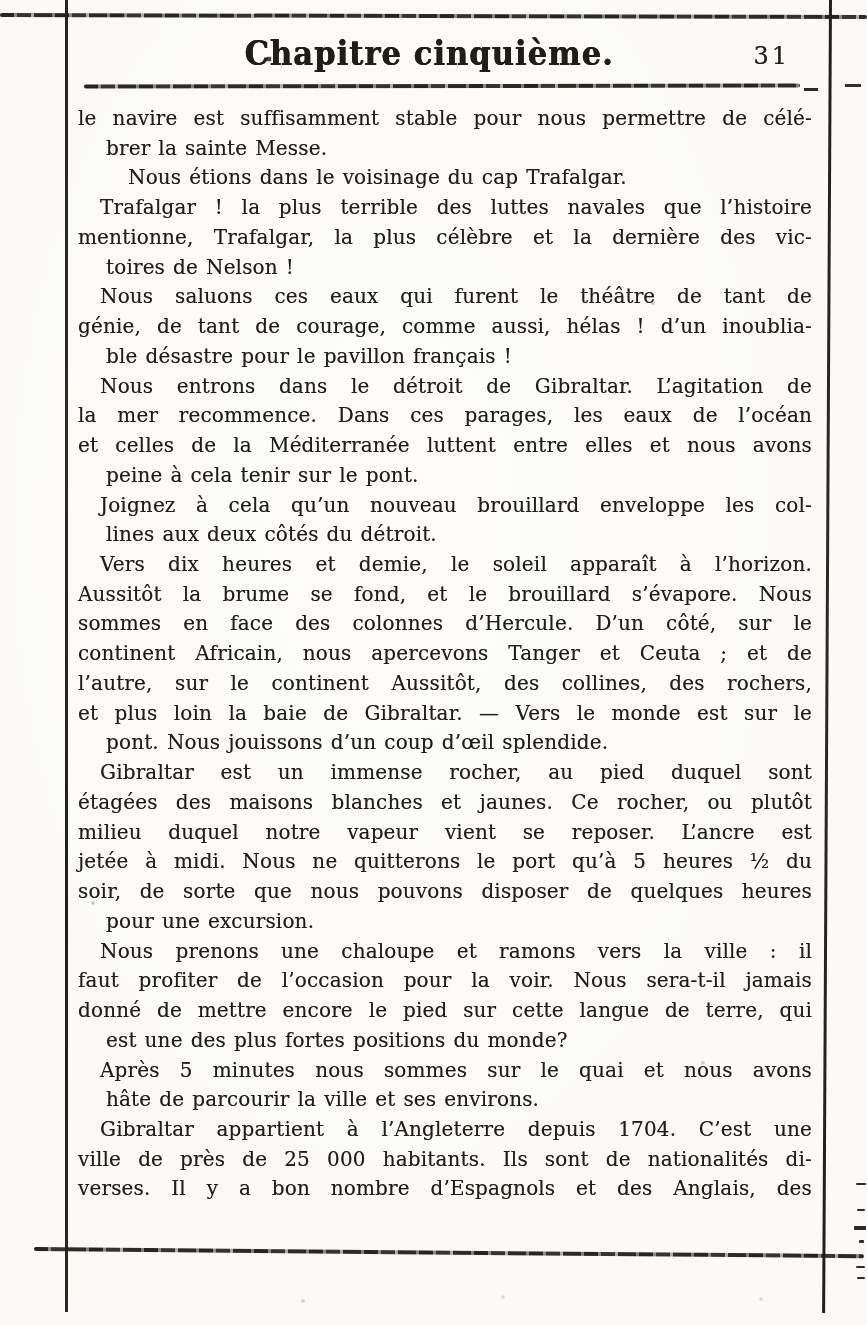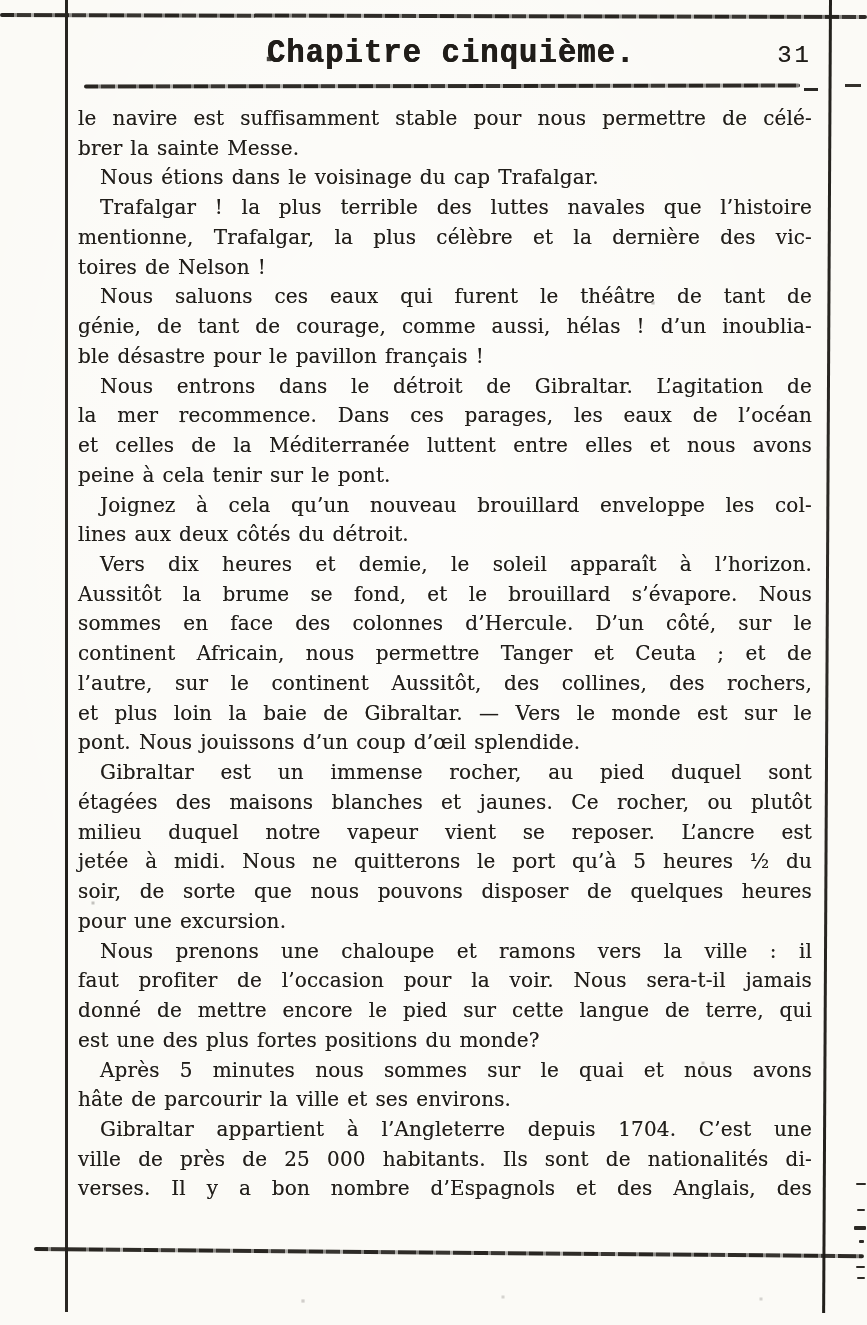--- a/index.html
+++ b/index.html
@@ -34,21 +34,21 @@
   }
   .rule-top    { position:absolute; left:0;   top:14px;   width:867px; height:4px;  transform:rotate(.12deg); }
   .rule-bottom { position:absolute; left:34px; top:1247px; width:830px; height:4px; transform:rotate(.5deg); transform-origin:left center; }
   .border-left  { position:absolute; left:65px;  top:0; width:2.6px; height:1312px;
                   background:linear-gradient(180deg,#262420,#2e2b27 35%,#201e1a 70%,#2a2723); }
   .border-right { position:absolute; left:829px; top:0; width:3px;   height:1313px;
                   background:linear-gradient(180deg,#22201c,#2d2a26 45%,#211f1b);
                   transform:rotate(.3deg); transform-origin:top center; }
 
   
-  .header { position:absolute; left:84px; top:34px; width:734px; height:50px;font-family:Liberation Mono, monospace; }
+  .header { position:absolute; left:62px; top:34px; width:734px; height:50px; }
   .title {
     text-align:center;
     font-size:32px; font-weight:bold;
     letter-spacing:1px;
     transform:scale(.96,1.06);
     text-shadow:.5px 0 0 currentColor, 0 0 .5px rgba(32,29,25,.7);
   }
   .pagenum { position:absolute; right:6px; top:8px; font-size:24px; letter-spacing:3px;
              text-shadow:0 0 .4px rgba(32,29,25,.6); }
   .header-rule       { position:absolute; left:84px;  top:84px; width:716px; height:3.5px; transform:rotate(-.08deg); }
@@ -56,21 +56,21 @@
   .header-rule-dash2 { position:absolute; left:845px; top:84px; width:16px;  height:2.5px; background:#34312c; }
 
   
   .text-block {
     position:absolute; left:78px; top:104px; width:734px;
     font-size:20px; line-height:29.74px;
     letter-spacing:.15px; word-spacing:1.5px;
     text-shadow:0 0 .4px rgba(30,27,24,.55);
   }
   .line { height:29.74px; text-align:justify; text-align-last:justify; -moz-text-align-last:justify; white-space:normal; }
-  .line.end { text-align-last:left; -moz-text-align-last:left; }
+  .line.end { text-align-last:left;margin-left:28px; -moz-text-align-last:left; }
   .line.ind { text-indent:22px; }
 
   
   .noise { position:absolute; left:0; top:0; width:2px; height:2px;
     box-shadow:
       268px 58px 0 1.2px rgba(40,37,33,.85),
       540px 122px 0 .6px rgba(60,57,53,.4),
       182px 420px 0 .5px rgba(70,65,60,.35),
       652px 302px 0 .6px rgba(80,75,70,.3),
       92px 902px 0 .5px rgba(70,65,60,.3),
@@ -118,21 +118,21 @@
       <div class="line end">ble désastre pour le pavillon français !</div>
       <div class="line ind">Nous entrons dans le détroit de Gibraltar. L’agitation de</div>
       <div class="line">la mer recommence. Dans ces parages, les eaux de l’océan</div>
       <div class="line">et celles de la Méditerranée luttent entre elles et nous avons</div>
       <div class="line end">peine à cela tenir sur le pont.</div>
       <div class="line ind">Joignez à cela qu’un nouveau brouillard enveloppe les col-</div>
       <div class="line end">lines aux deux côtés du détroit.</div>
       <div class="line ind">Vers dix heures et demie, le soleil apparaît à l’horizon.</div>
       <div class="line">Aussitôt la brume se fond, et le brouillard s’évapore. Nous</div>
       <div class="line">sommes en face des colonnes d’Hercule. D’un côté, sur le</div>
-      <div class="line">continent Africain, nous permettre Tanger et Ceuta ; et de</div>
+      <div class="line">continent Africain, nous apercevons Tanger et Ceuta ; et de</div>
       <div class="line">l’autre, sur le continent Aussitôt, des collines, des rochers,</div>
       <div class="line">et plus loin la baie de Gibraltar. — Vers le monde est sur le</div>
       <div class="line end">pont. Nous jouissons d’un coup d’œil splendide.</div>
       <div class="line ind">Gibraltar est un immense rocher, au pied duquel sont</div>
       <div class="line">étagées des maisons blanches et jaunes. Ce rocher, ou plutôt</div>
       <div class="line">milieu duquel notre vapeur vient se reposer. L’ancre est</div>
       <div class="line">jetée à midi. Nous ne quitterons le port qu’à 5 heures ½ du</div>
       <div class="line">soir, de sorte que nous pouvons disposer de quelques heures</div>
       <div class="line end">pour une excursion.</div>
       <div class="line ind">Nous prenons une chaloupe et ramons vers la ville : il</div>

